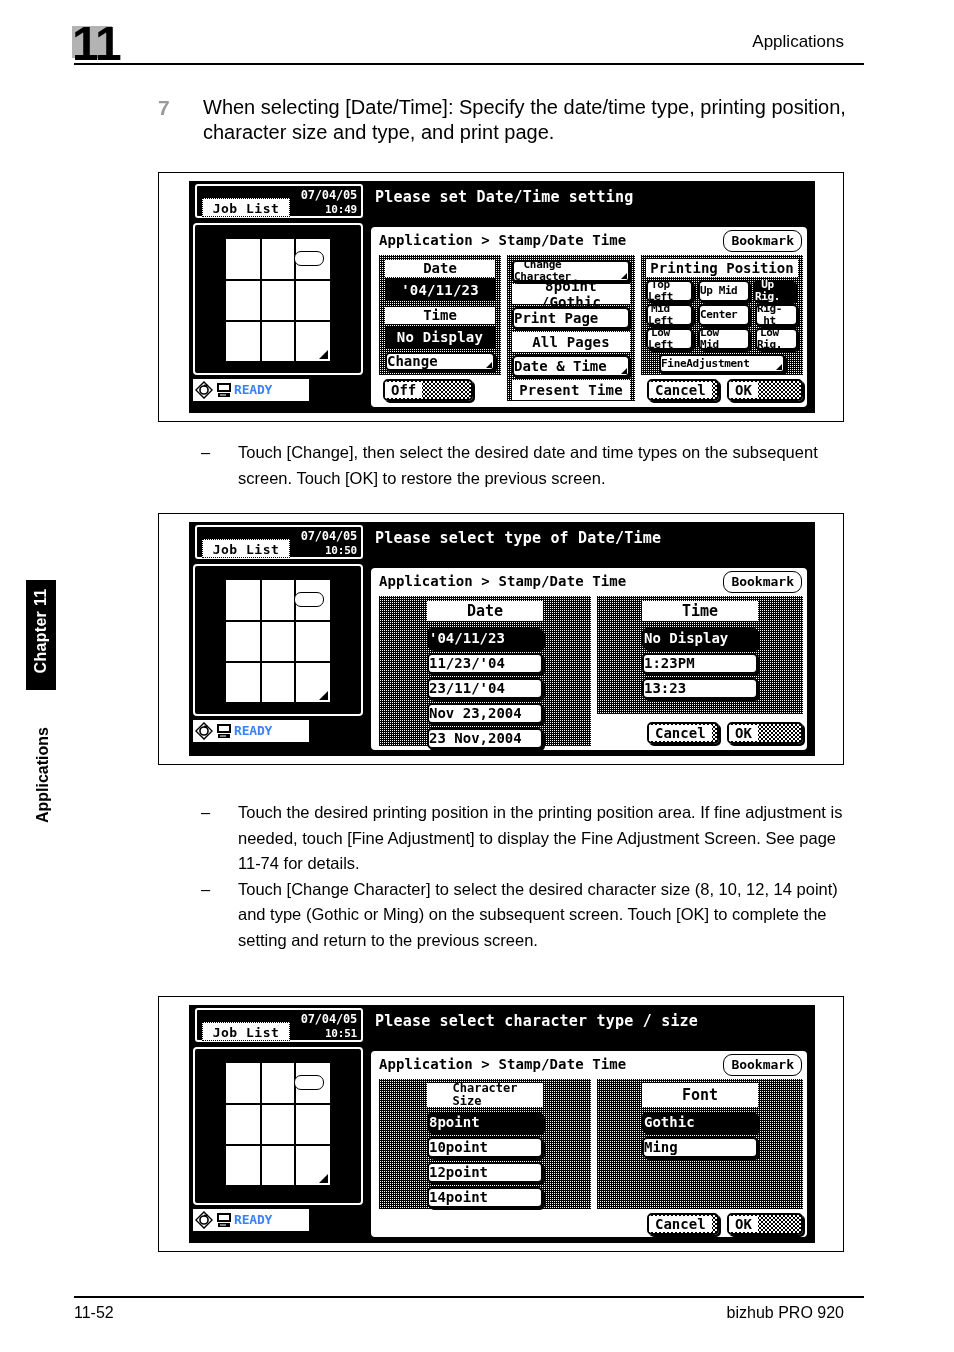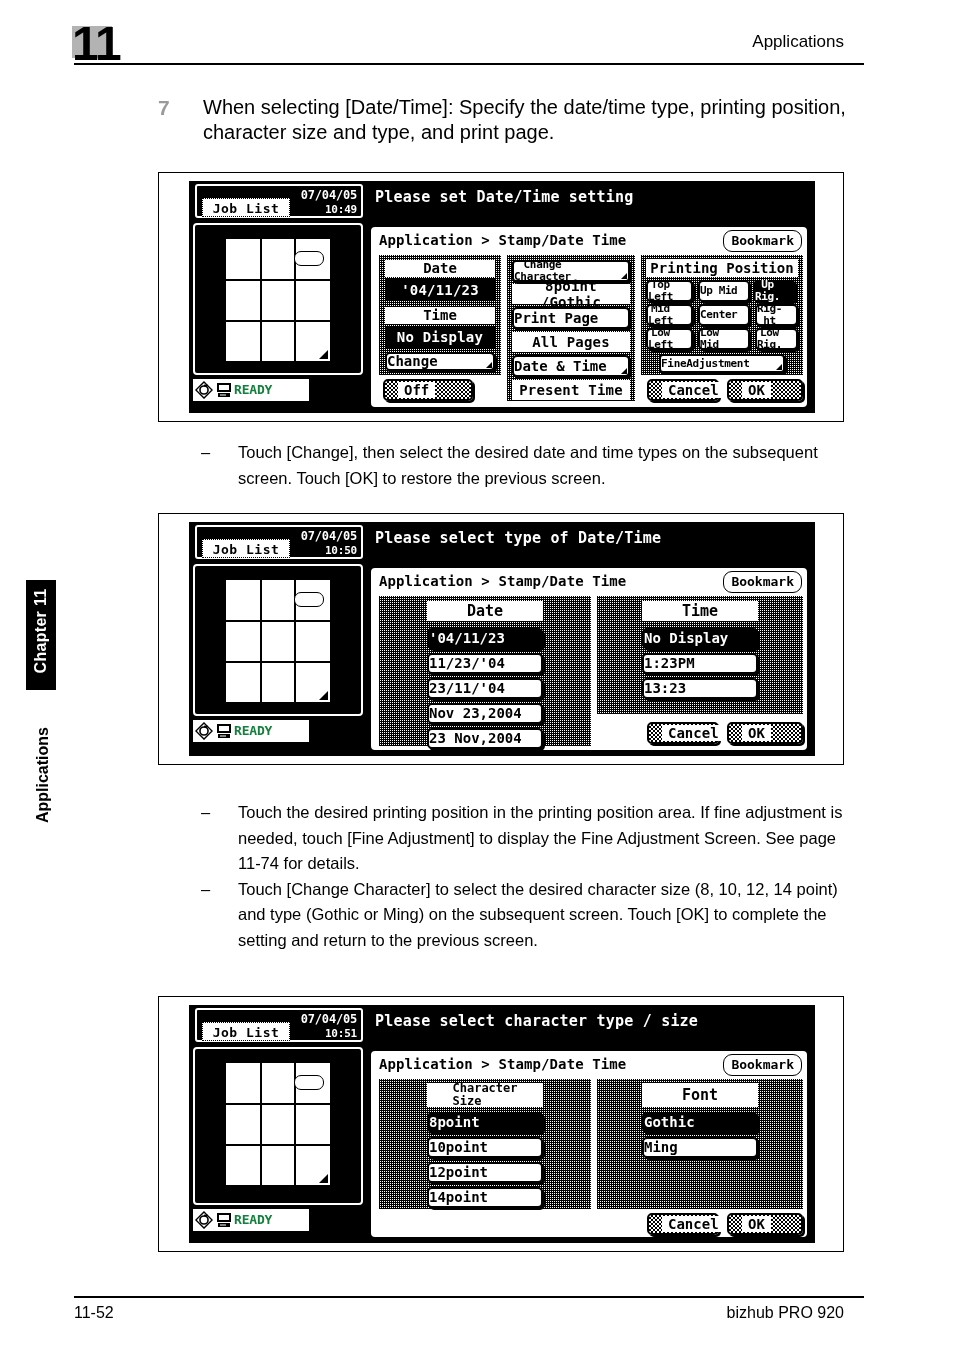--- a/index.html
+++ b/index.html
@@ -109,21 +109,21 @@
   .corner-mark{
     position:absolute;right:2px;bottom:2px;width:0;height:0;
     border-left:9px solid transparent;border-bottom:9px solid #000;
   }
   .statusbar{
     position:absolute;left:4px;top:198px;width:116px;height:22px;background:#fff;
   }
   .status-icon1{position:absolute;left:2px;top:2px;width:18px;height:18px;}
   .status-icon2{position:absolute;left:23px;top:3px;width:16px;height:16px;}
   .status-text{
-    position:absolute;left:41px;top:3px;font-size:13px;font-weight:bold;color:#15803d;
+    position:absolute;left:41px;top:3px;font-size:13px;font-weight:bold;color:#3b82f6;
     line-height:16px;letter-spacing:-.2px;
   }
 
   
   .card{
     position:absolute;background:#fff;border:2px solid #000;border-radius:6px;
     box-sizing:border-box;
   }
   .breadcrumb{
     position:absolute;left:8px;top:5px;font-size:14px;font-weight:bold;color:#000;
@@ -166,21 +166,20 @@
   }
   .value{
     position:absolute;background:#000;color:#fff;font-size:14px;font-weight:bold;
     text-align:center;display:flex;align-items:center;justify-content:center;
     letter-spacing:.2px;
   }
   .value.lite{background:#fff;color:#000;}
   .btn.checker{
     background:
       repeating-conic-gradient(#000 0% 25%, #fff 0% 50%) 0 0/4px 4px;
-    padding-left: 13px;
   }
   .btn.checker .lbl{background:#fff;padding:0 6px;line-height:16px;}
 
   
   #footer-rule{position:absolute;left:74px;top:1296px;width:790px;height:1.5px;background:#000;}
   #footer-left{position:absolute;left:74px;top:1304px;font-size:16px;}
   #footer-right{position:absolute;right:110px;top:1304px;font-size:16px;}
 </style>
 </head>
 <body>

